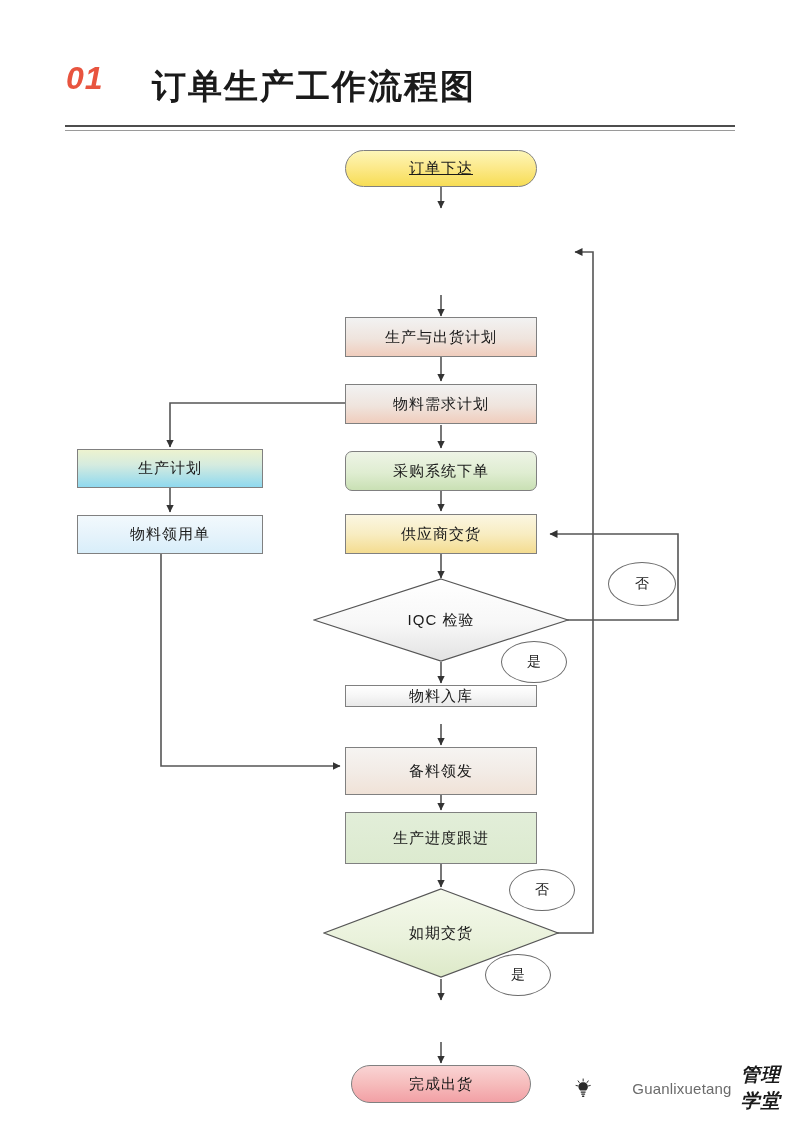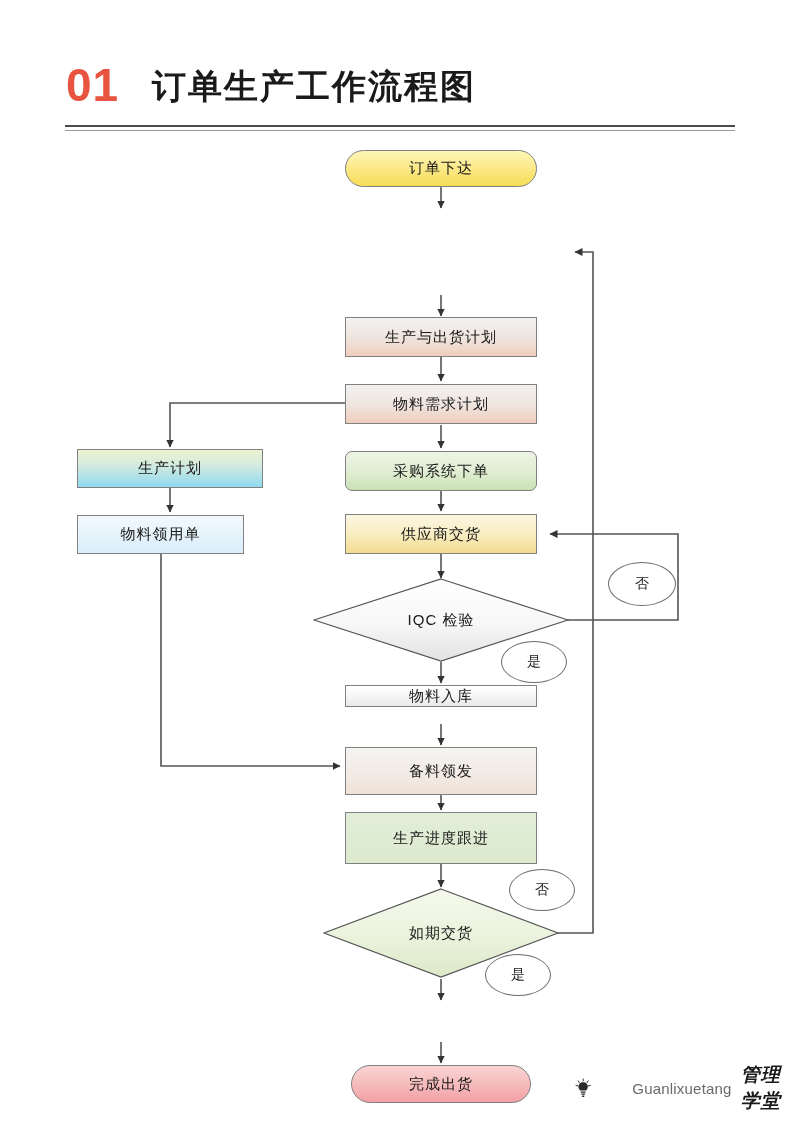--- a/index.html
+++ b/index.html
@@ -18,22 +18,23 @@
 
   
   #header {
     position: absolute;
     left: 0; top: 0;
     width: 800px; height: 135px;
   }
   #title-number {
     position: absolute;
     left: 66px; top: 62px;
-    font-size: 46px;
+    font-size: 32px;
     font-weight: bold;
+    font-style: italic;
     color: #e8543f;
     letter-spacing: 1px;
     line-height: 1;
   }
   #title-text {
     position: absolute;
     left: 152px; top: 68px;
     font-size: 34px;
     font-weight: bold;
     color: #1a1a1a;
@@ -77,20 +78,21 @@
     color: #1a1a1a;
     text-align: center;
     letter-spacing: 1px;
     white-space: nowrap;
   }
   .node.pill { border-radius: 22px; }
 
   
   .fill-start {
     background: linear-gradient(180deg, #fdf6b8 0%, #fce98a 48%, #f7dd55 100%);
+    text-decoration: underline;
   }
   .fill-end {
     background: linear-gradient(180deg, #f9d4d4 0%, #f6bcbc 50%, #f2a0a5 100%);
   }
   
   .fill-peach {
     background: linear-gradient(180deg, #f2f2f2 0%, #efe4dd 55%, #f0cdbd 100%);
   }
   .fill-peach-soft {
     background: linear-gradient(180deg, #f6f4f2 0%, #f2ebe5 55%, #f0e2d7 100%);
@@ -237,21 +239,21 @@
     </div>
 
     <div class="node fill-peach" style="left:345px; top:384px; width:192px; height:40px;">
       <span>物料需求计划</span>
     </div>
 
     <div class="node fill-cyan" style="left:77px; top:449px; width:186px; height:39px;">
       <span>生产计划</span>
     </div>
 
-    <div class="node fill-blue-soft" style="left:77px; top:515px; width:167px; height:39px;">
+    <div class="node fill-blue-soft" style="left:77px; top:515px; width:186px; height:39px;">
       <span>物料领用单</span>
     </div>
 
     <div class="node fill-green" style="left:345px; top:451px; width:192px; height:40px;border-radius:7px;">
       <span>采购系统下单</span>
     </div>
 
     <div class="node fill-gold" style="left:345px; top:514px; width:192px; height:40px;">
       <span>供应商交货</span>
     </div>

